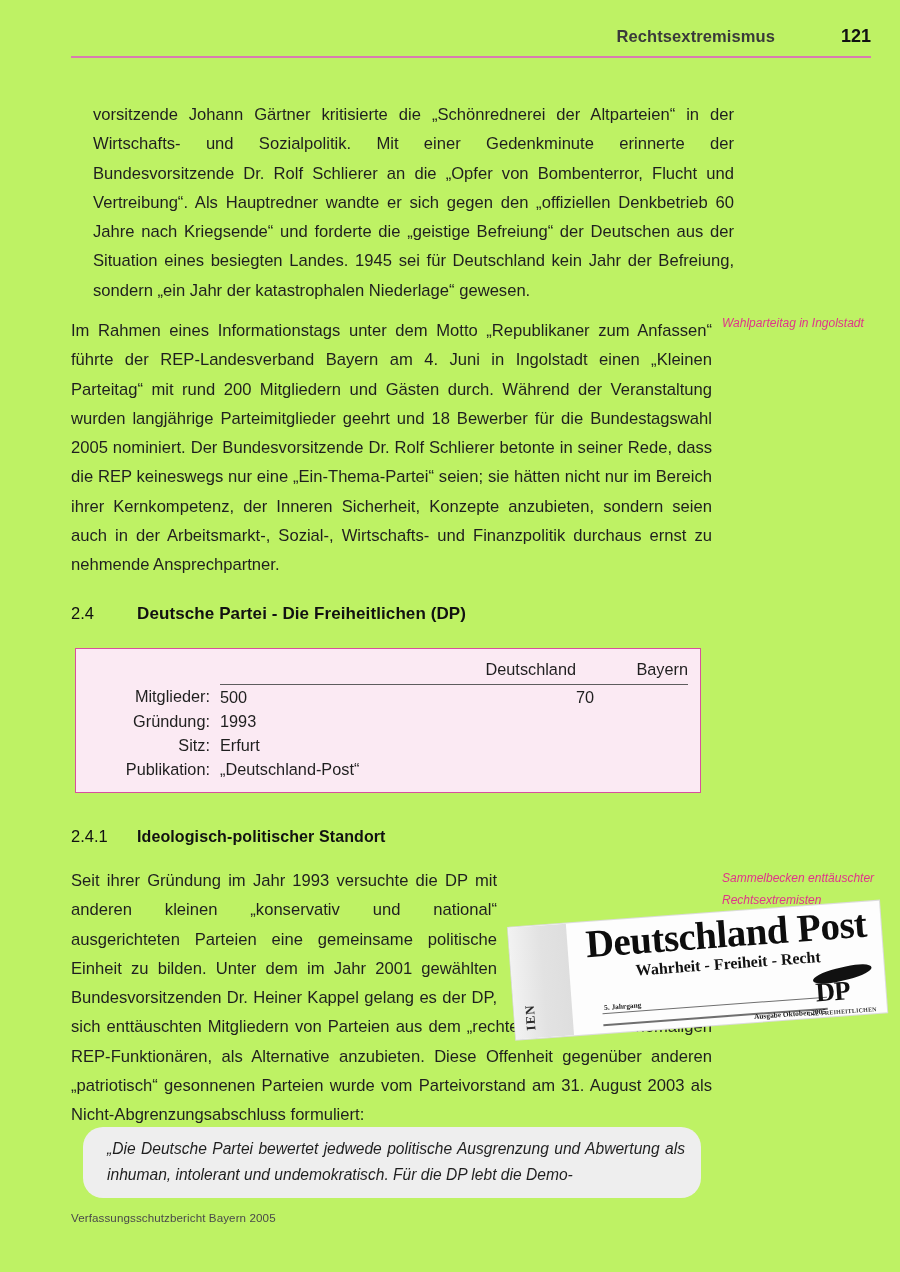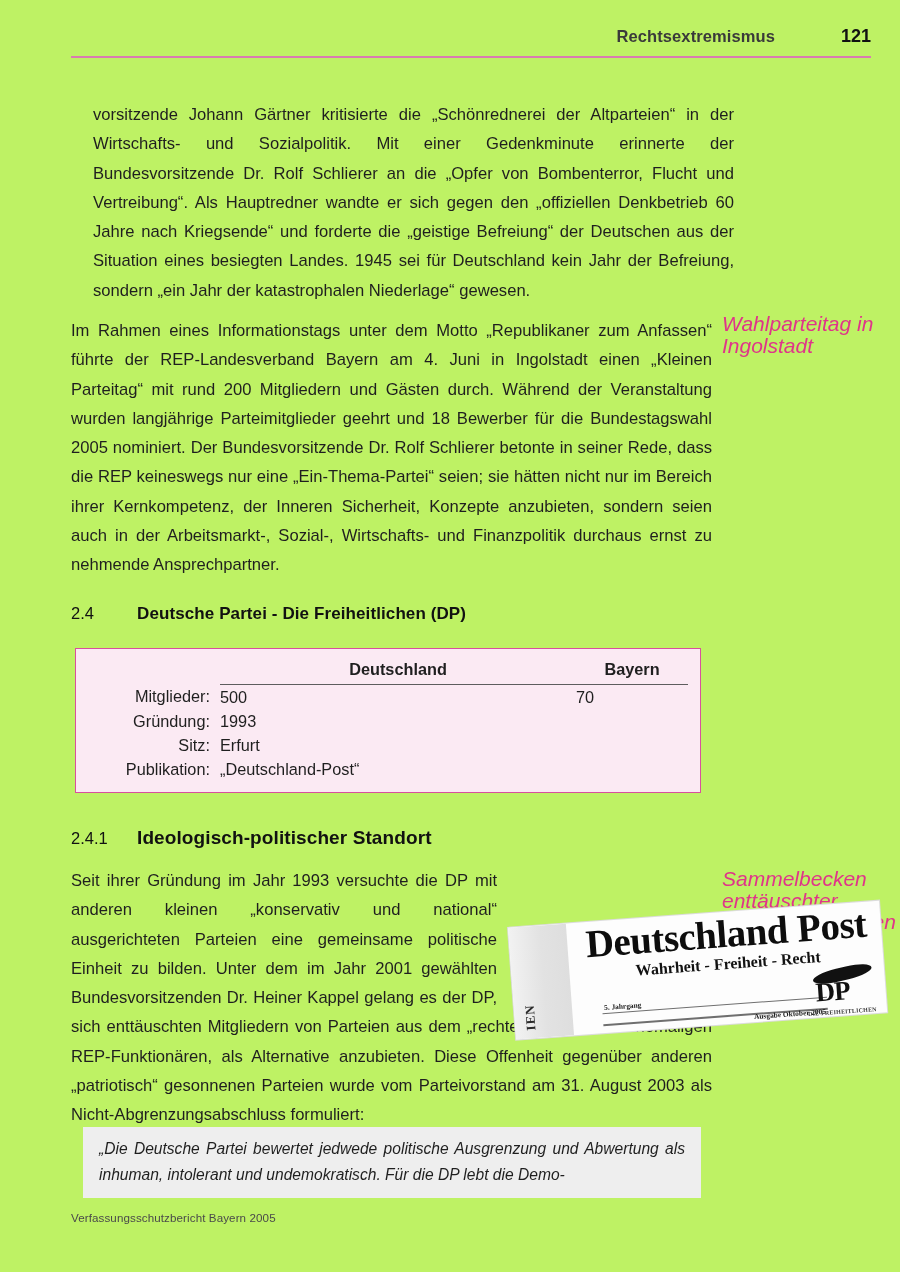--- a/index.html
+++ b/index.html
@@ -68,21 +68,21 @@
   }
 
   .para1 { top: 100px; margin-left: 22px; }
   .para2 { top: 316px; }
 
   
   .margin-note {
     position: absolute;
     left: 722px;
     width: 165px;
-    font-size: 21px;
+    font-size: 12px;
     line-height: 21.5px;
     font-style: italic;
     color: #e0348a;
   }
   .note-1 { top: 313px; }
   .note-2 { top: 868px; }
 
   
   .heading {
     position: absolute;
@@ -99,42 +99,42 @@
     flex: 0 0 66px;
   }
   .heading .txt {
     font-size: 17px;
     font-weight: bold;
     letter-spacing: .1px;
   }
   .h-24  { top: 604px; }
   .h-241 { top: 827px; }
   .h-241 .num { width: 66px; flex: 0 0 66px; font-size: 16.5px; }
-  .h-241 .txt { font-size: 19px; }
+  .h-241 .txt { font-size: 16px; }
 
   
   .factbox {
     position: absolute;
     left: 75px;
     top: 648px;
     width: 626px;
     box-sizing: border-box;
     background: #fbeaf3;
     border: 1.6px solid #d9509c;
     padding: 9px 12px 11px 12px;
   }
   .factbox table {
     width: 100%;
     border-collapse: collapse;
     font-size: 16.3px;
     color: #1f1f1f;
   }
   .factbox th {
-    font-weight: bold;
-    text-align: center;
+    font-weight: normal;
+    text-align: right;
     padding: 2px 0 5px 0;
     border-bottom: 1.4px solid #5d5d5d;
   }
   .factbox th.lbl { width: 132px; border-bottom: none; }
   .factbox th.c-de { width: 356px; }
   .factbox th.c-by { width: auto; }
   .factbox td {
     padding: 2.5px 0;
     vertical-align: top;
   }
@@ -272,21 +272,22 @@
   }
 
   
   .quote {
     position: absolute;
     left: 83px;
     top: 1127px;
     width: 618px;
     box-sizing: border-box;
     background: #eeeeee;
-    padding: 9px 16px 10px 16px;
+    padding: 9px 16px 10px 24px;
+    border-radius: 20px;
   }
   .quote p {
     margin: 0;
     font-size: 15.6px;
     line-height: 26px;
     font-style: italic;
     color: #1f1f1f;
     text-align: justify;
   }
 

